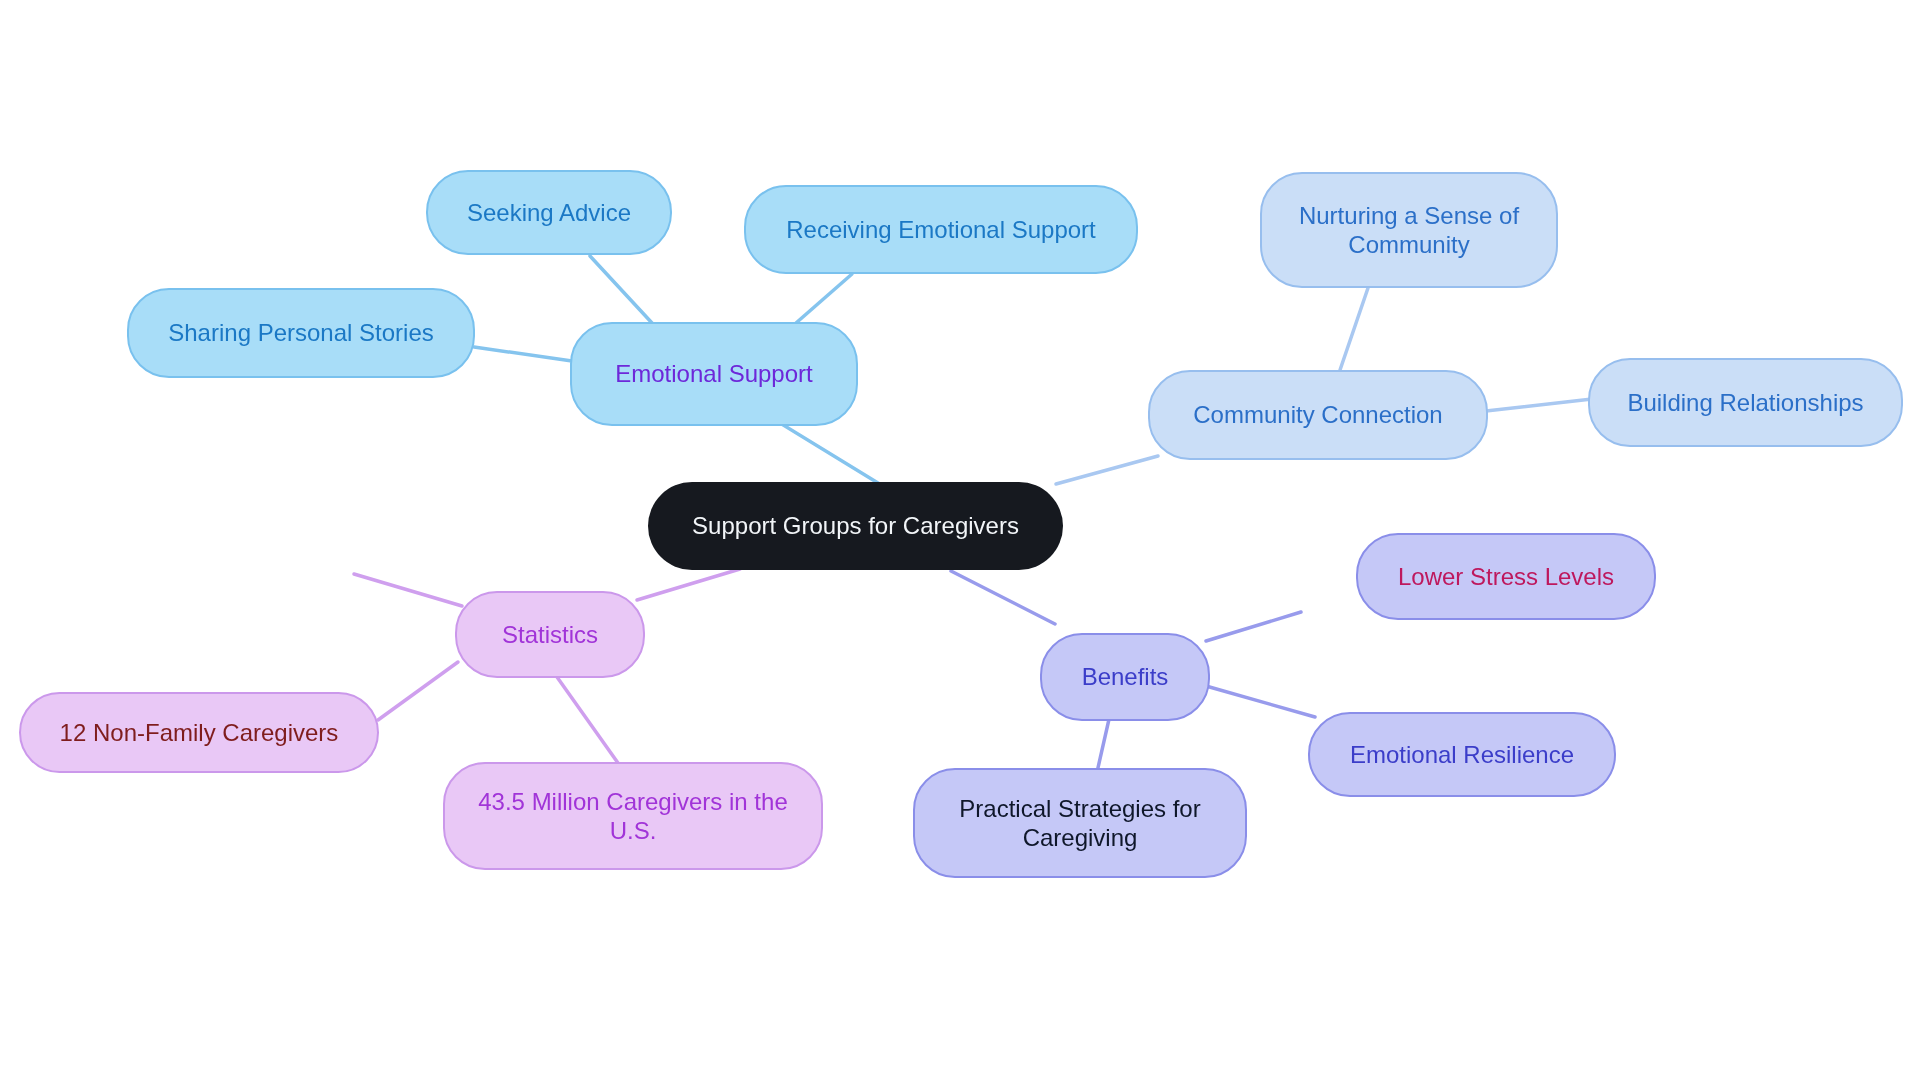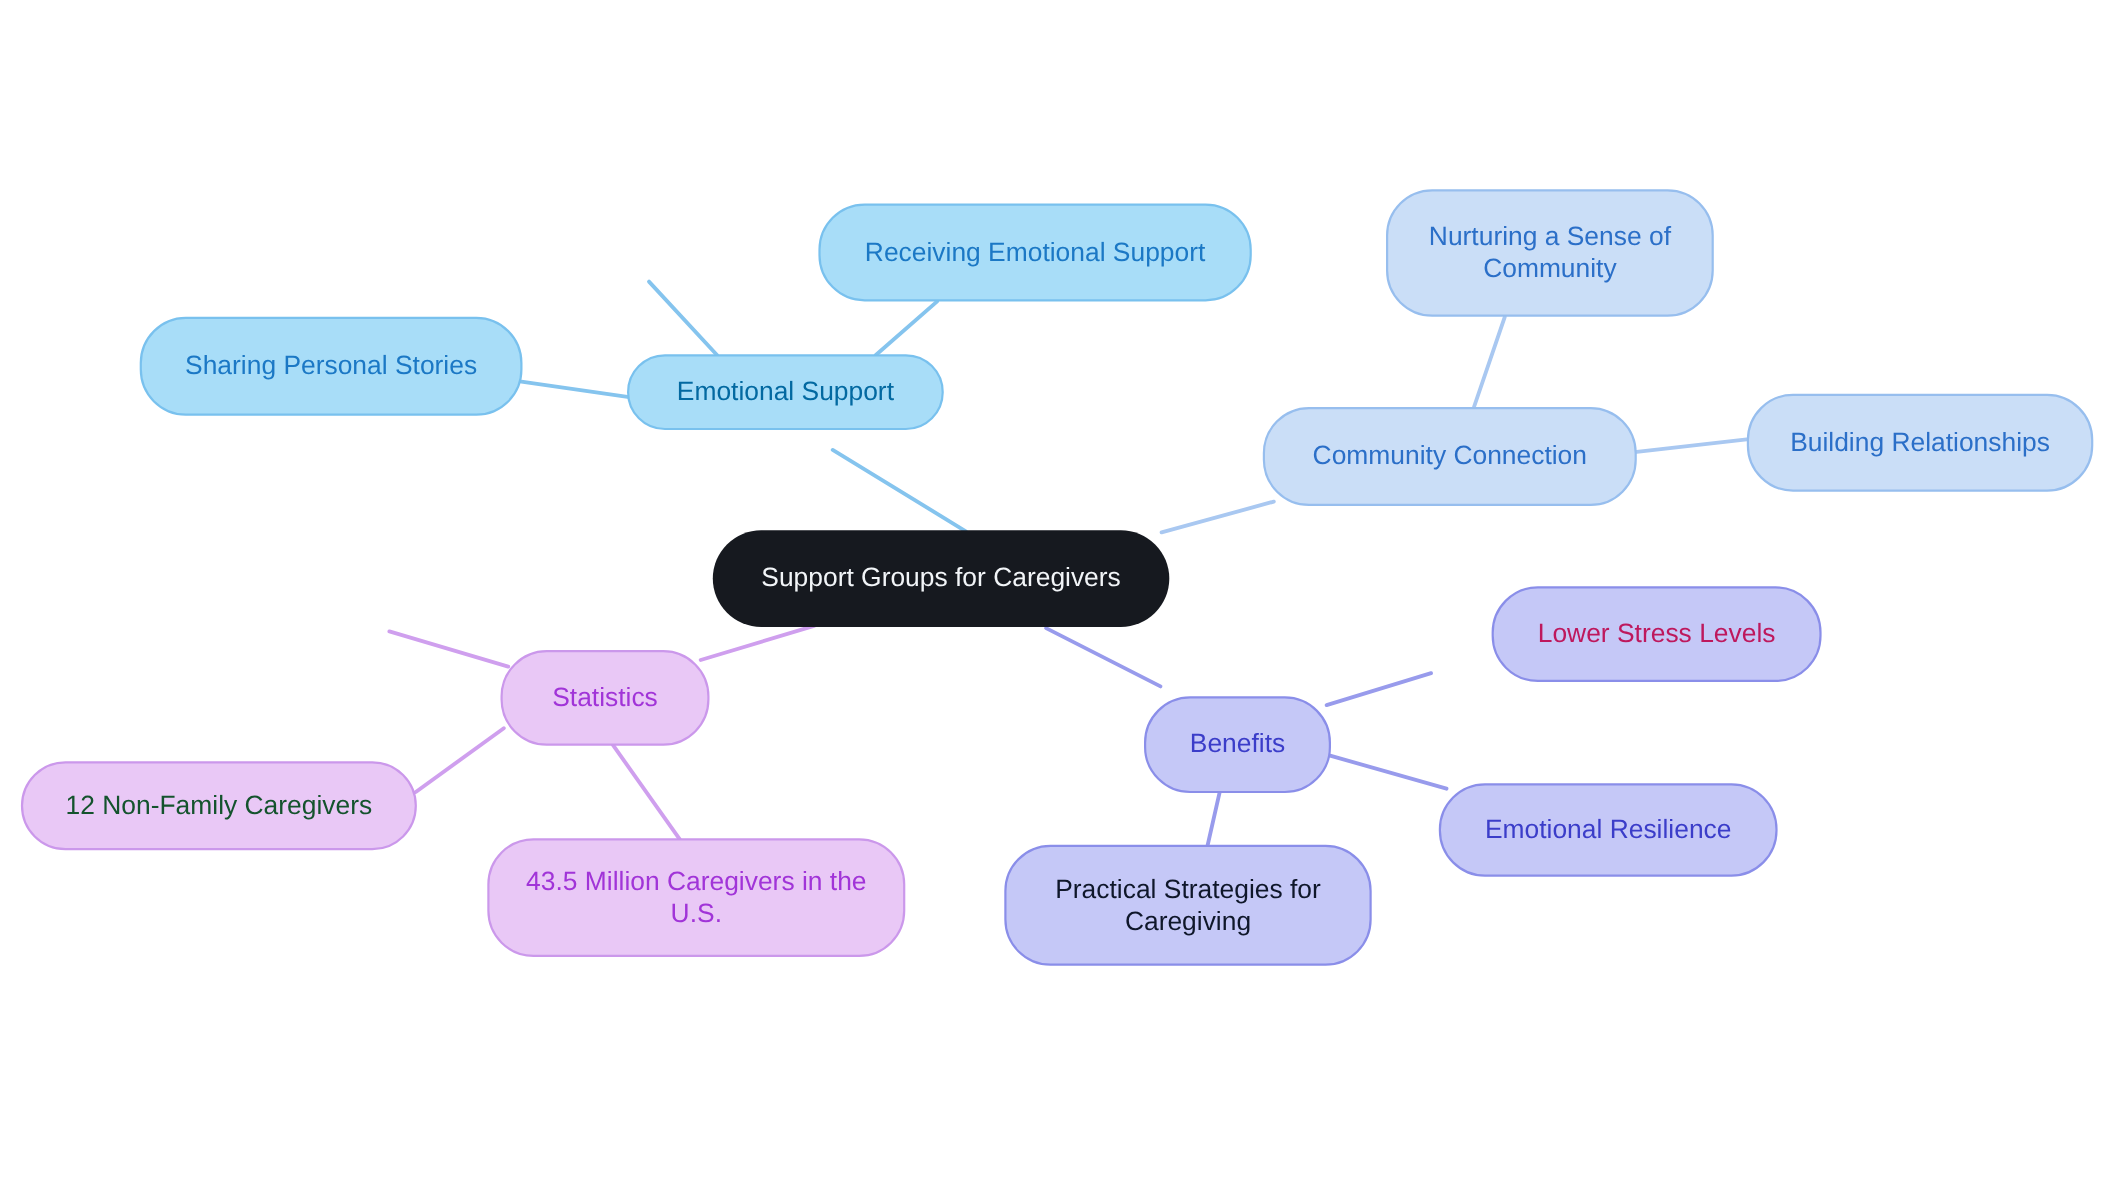--- a/index.html
+++ b/index.html
@@ -67,30 +67,31 @@
     <line x1="557" y1="677" x2="618" y2="763" stroke-width="3.5" stroke-linecap="round" stroke="#CF9FEE"></line>
 
     <line x1="951" y1="571" x2="1055" y2="624" stroke-width="3.5" stroke-linecap="round" stroke="#989BEC"></line>
     <line x1="1206" y1="641" x2="1301" y2="612" stroke-width="3.5" stroke-linecap="round" stroke="#989BEC"></line>
     <line x1="1206" y1="686" x2="1315" y2="717" stroke-width="3.5" stroke-linecap="round" stroke="#989BEC"></line>
     <line x1="1112" y1="706" x2="1090" y2="803" stroke-width="3.5" stroke-linecap="round" stroke="#989BEC"></line>
   </svg>
 
   <div class="node central" style="left: 648px; top: 482px; width: 415px; height: 88px; background: rgb(22, 25, 31); color: rgb(242, 245, 248);">Support Groups for Caregivers</div>
 
-  <div class="node" style="left: 570px; top: 322px; width: 288px; height: 69px; background: rgb(168, 221, 248); border-color: rgb(121, 193, 238); color: #0369a1;">Emotional Support</div>
+  <div class="node" style="left: 570px; top: 322px; width: 288px; height: 104px; background: rgb(168, 221, 248); border-color: rgb(121, 193, 238); color: #6d28d9;">Emotional Support</div>
+  <div class="node" style="left: 426px; top: 170px; width: 246px; height: 85px; background: rgb(168, 221, 248); border-color: rgb(121, 193, 238); color: rgb(27, 120, 197);">Seeking Advice</div>
   <div class="node" style="left: 744px; top: 185px; width: 394px; height: 89px; background: rgb(168, 221, 248); border-color: rgb(121, 193, 238); color: rgb(27, 120, 197); text-align: right;">Receiving Emotional Support</div>
   <div class="node" style="left: 127px; top: 288px; width: 348px; height: 90px; background: rgb(168, 221, 248); border-color: rgb(121, 193, 238); color: rgb(27, 120, 197);">Sharing Personal Stories</div>
 
   <div class="node" style="left: 1148px; top: 370px; width: 340px; height: 90px; background: rgb(202, 222, 247); border-color: rgb(151, 190, 238); color: rgb(43, 111, 200);">Community Connection</div>
   <div class="node" style="left: 1260px; top: 172px; width: 298px; height: 116px; background: rgb(202, 222, 247); border-color: rgb(151, 190, 238); color: rgb(43, 111, 200);">Nurturing a Sense of Community</div>
   <div class="node" style="left: 1588px; top: 358px; width: 315px; height: 89px; background: rgb(202, 222, 247); border-color: rgb(151, 190, 238); color: rgb(43, 111, 200);">Building Relationships</div>
 
   <div class="node" style="left: 455px; top: 591px; width: 190px; height: 87px; background: rgb(233, 200, 246); border-color: rgb(203, 152, 235); color: rgb(161, 52, 216);">Statistics</div>
-  <div class="node" style="left: 19px; top: 692px; width: 360px; height: 81px; background: rgb(233, 200, 246); border-color: rgb(203, 152, 235); color: #14532d;">12 Non-Family Caregivers</div>
+  <div class="node" style="left: 19px; top: 692px; width: 360px; height: 81px; background: rgb(233, 200, 246); border-color: rgb(203, 152, 235); color: #7f1d1d;">12 Non-Family Caregivers</div>
   <div class="node" style="left: 443px; top: 762px; width: 380px; height: 108px; background: rgb(233, 200, 246); border-color: rgb(203, 152, 235); color: rgb(161, 52, 216);">43.5 Million Caregivers in the U.S.</div>
 
   <div class="node" style="left: 1040px; top: 619px; width: 170px; height: 88px; background: rgb(197, 200, 247); border-color: rgb(138, 142, 233); color: rgb(59, 61, 201); margin-top: 14px;">Benefits</div>
   <div class="node" style="left: 1356px; top: 533px; width: 300px; height: 87px; background: rgb(197, 200, 247); border-color: rgb(138, 142, 233); color: #be185d;">Lower Stress Levels</div>
   <div class="node" style="left: 1308px; top: 712px; width: 308px; height: 85px; background: rgb(197, 200, 247); border-color: rgb(138, 142, 233); color: rgb(59, 61, 201);">Emotional Resilience</div>
   <div class="node" style="left: 913px; top: 768px; width: 334px; height: 110px; background: rgb(197, 200, 247); border-color: rgb(138, 142, 233); color: #0f172a;">Practical Strategies for Caregiving</div>
 
 </div>
 
 </body></html>

